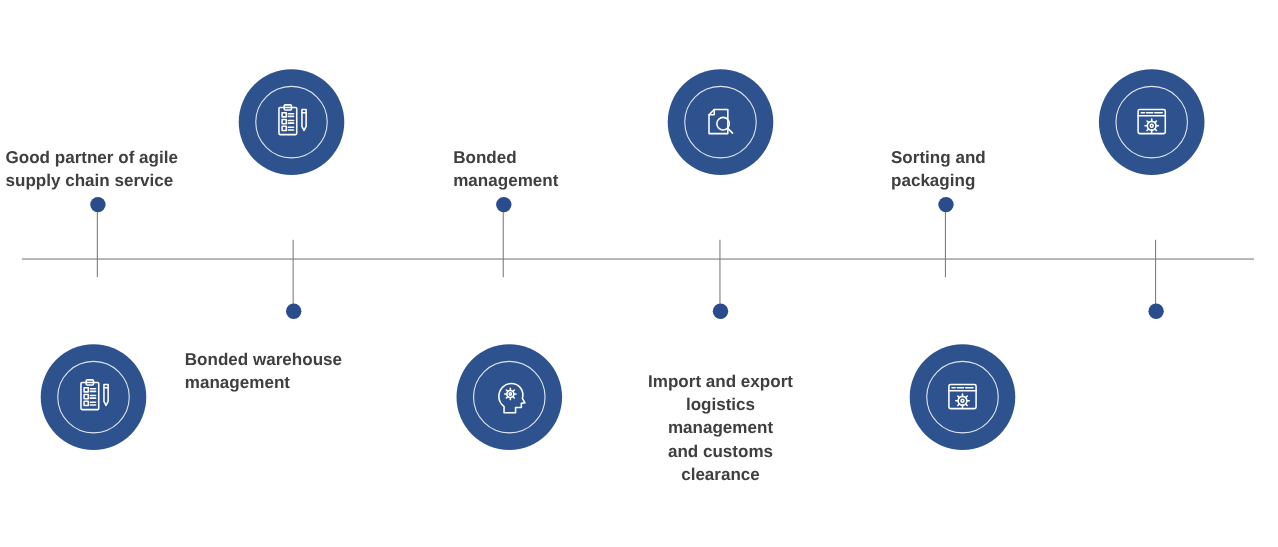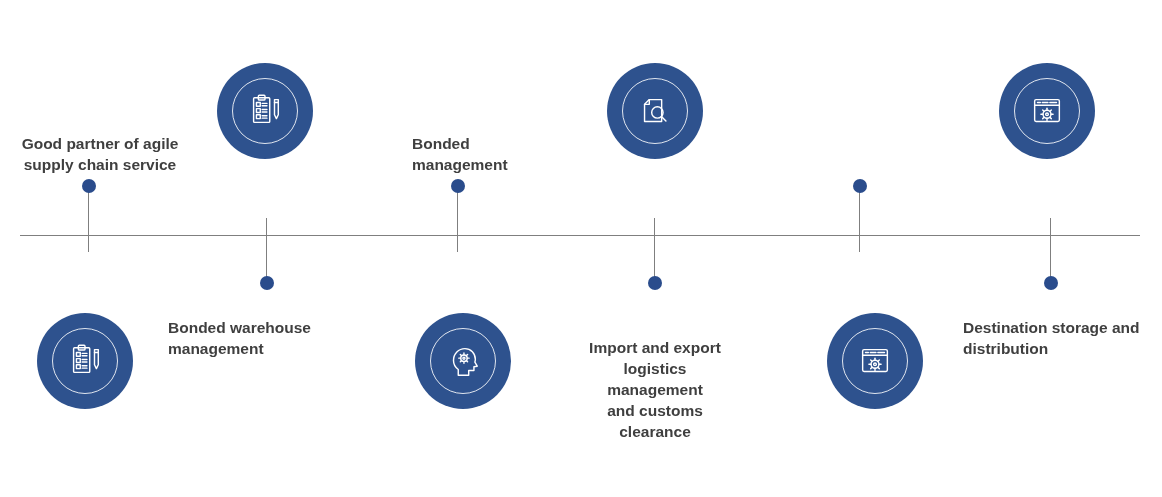--- a/index.html
+++ b/index.html
@@ -40,33 +40,33 @@
   <div class="vline" style="left:859px;top:185px;height:67px;"></div>
   <div class="vline" style="left:1050px;top:218px;height:65px;"></div>
 
   <div class="dot" style="left:82px;top:179px;"></div>
   <div class="dot" style="left:260px;top:276px;"></div>
   <div class="dot" style="left:451px;top:179px;"></div>
   <div class="dot" style="left:648px;top:276px;"></div>
   <div class="dot" style="left:853px;top:179px;"></div>
   <div class="dot" style="left:1044px;top:276px;"></div>
 
-  <div class="label" style="left:5px;top:133px;width:190px;text-align:center;">Good partner of agile
+  <div class="label" style="left:5px;top:133px;width:190px;">Good partner of agile
 supply chain service</div>
   <div class="label" style="left:168px;top:317px;width:200px;">Bonded warehouse
 management</div>
   <div class="label" style="left:412px;top:133px;width:140px;">Bonded
 management</div>
   <div class="label center" style="left:575px;top:317px;width:160px;">Import and export
 logistics
 management
 and customs
 clearance</div>
-  <div class="label" style="left:963px;top:317px;width:200px;">Destination storage and
-distribution</div>
+  <div class="label" style="left:810px;top:133px;width:140px;">Sorting and
+packaging</div>
 
   <div class="circle" style="left:217px;top:63px;">
     <div class="ring">
       <svg class="icon" viewBox="0 0 40 40">
         <rect x="8" y="6" width="17" height="26" rx="1"></rect>
         <rect x="13" y="3.5" width="7" height="5" rx="1"></rect>
         <rect x="11" y="11" width="4" height="4"></rect>
           <line x1="17" y1="12" x2="22" y2="12"></line>
           <line x1="17" y1="14.5" x2="22" y2="14.5"></line>
         <rect x="11" y="17.5" width="4" height="4"></rect>

